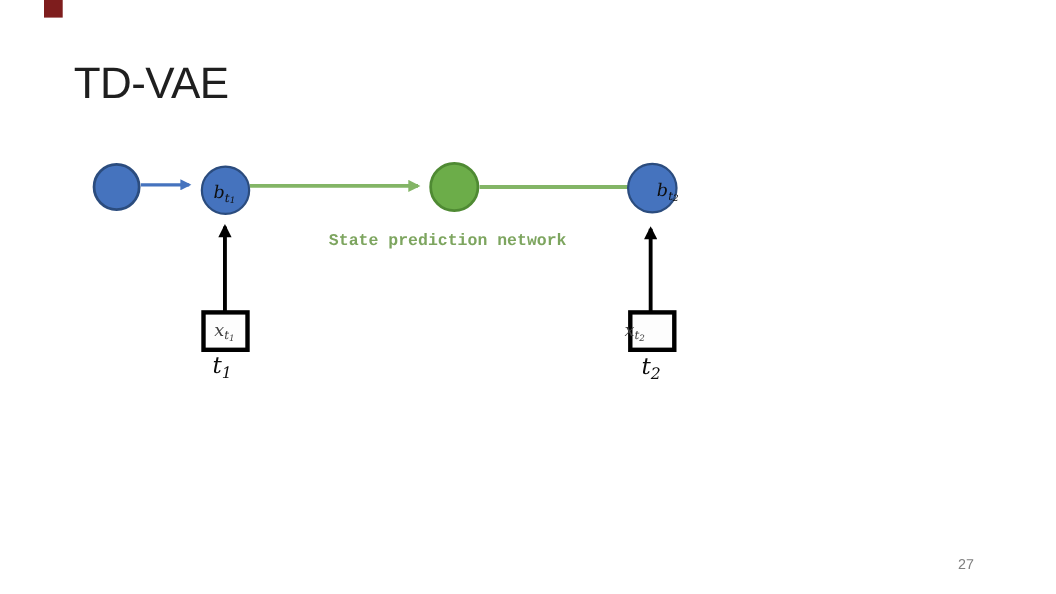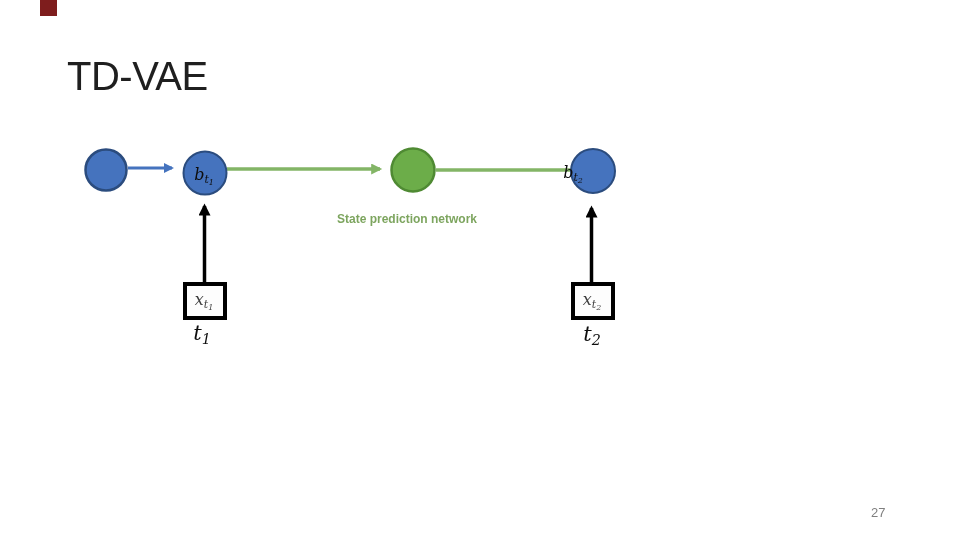--- a/index.html
+++ b/index.html
@@ -18,22 +18,22 @@
   .overlay{position:absolute;transform:translate(-50%,-50%);white-space:nowrap;}
 
   .math{font-family:"DejaVu Serif",serif;font-style:italic;color:#0E0E0E;}
   .math .sub{font-size:0.68em;vertical-align:-0.32em;}
   .math .subsub{font-size:0.5em;vertical-align:-0.62em;}
 
   .belief-label{font-size:16px;}
   .obs-label{font-size:16px;color:#404040;}
   .time-label{font-size:21px;}
 
-  .caption{font-family:Liberation Sans, sans-serif;font-weight:bold;
-           font-size:12px;color:#7DA55F;}
+  .caption{font-family:Liberation Mono, monospace;font-weight:bold;
+           font-size:15px;color:#7DA55F;}
 
   .page-number{position:absolute;left:871px;top:505px;
                font-family:Liberation Sans, sans-serif;
                font-size:13px;color:#7F7F7F;}
 </style>
 </head>
 <body>
 
 <div class="slide">
 
@@ -65,25 +65,25 @@
     <circle cx="205" cy="173" r="21.5" stroke-width="2" fill="#4573BE" stroke="#2B4C7E"></circle>
     <circle cx="413" cy="170" r="21.5" stroke-width="2.5" fill="#6CAD49" stroke="#4F8A33"></circle>
     <circle cx="593" cy="171" r="22" stroke-width="2" fill="#4573BE" stroke="#2B4C7E"></circle>
 
     <rect x="185" y="284" width="40" height="34" stroke-width="4" fill="#FDFDFD" stroke="#000000"></rect>
     <rect x="573" y="284" width="40" height="34" stroke-width="4" fill="#FDFDFD" stroke="#000000"></rect>
   </svg>
 
   <div class="overlay math belief-label" style="left:204px;top:176px"><span>b</span><span class="sub">t</span><span class="subsub">1</span></div>
 
-  <div class="overlay math belief-label" style="left:573px;top:174px"><span>b</span><span class="sub">t</span><span class="subsub">2</span></div>
+  <div class="overlay math belief-label" style="left:607px;top:174px"><span>b</span><span class="sub">t</span><span class="subsub">2</span></div>
 
   <div class="overlay math obs-label" style="left:204px;top:301px"><span>x</span><span class="sub">t</span><span class="subsub">1</span></div>
 
-  <div class="overlay math obs-label" style="left:592px;top:301px"><span>x</span><span class="sub">t</span><span class="subsub">2</span></div>
+  <div class="overlay math obs-label" style="left:577px;top:301px"><span>x</span><span class="sub">t</span><span class="subsub">2</span></div>
 
   <div class="overlay math time-label" style="left:202px;top:334px"><span>t</span><span class="sub">1</span></div>
 
   <div class="overlay math time-label" style="left:592px;top:335px"><span>t</span><span class="sub">2</span></div>
 
   <div class="overlay caption" style="left:407px;top:219px">State prediction network</div>
 
   <div class="page-number">27</div>
 
 </div>

